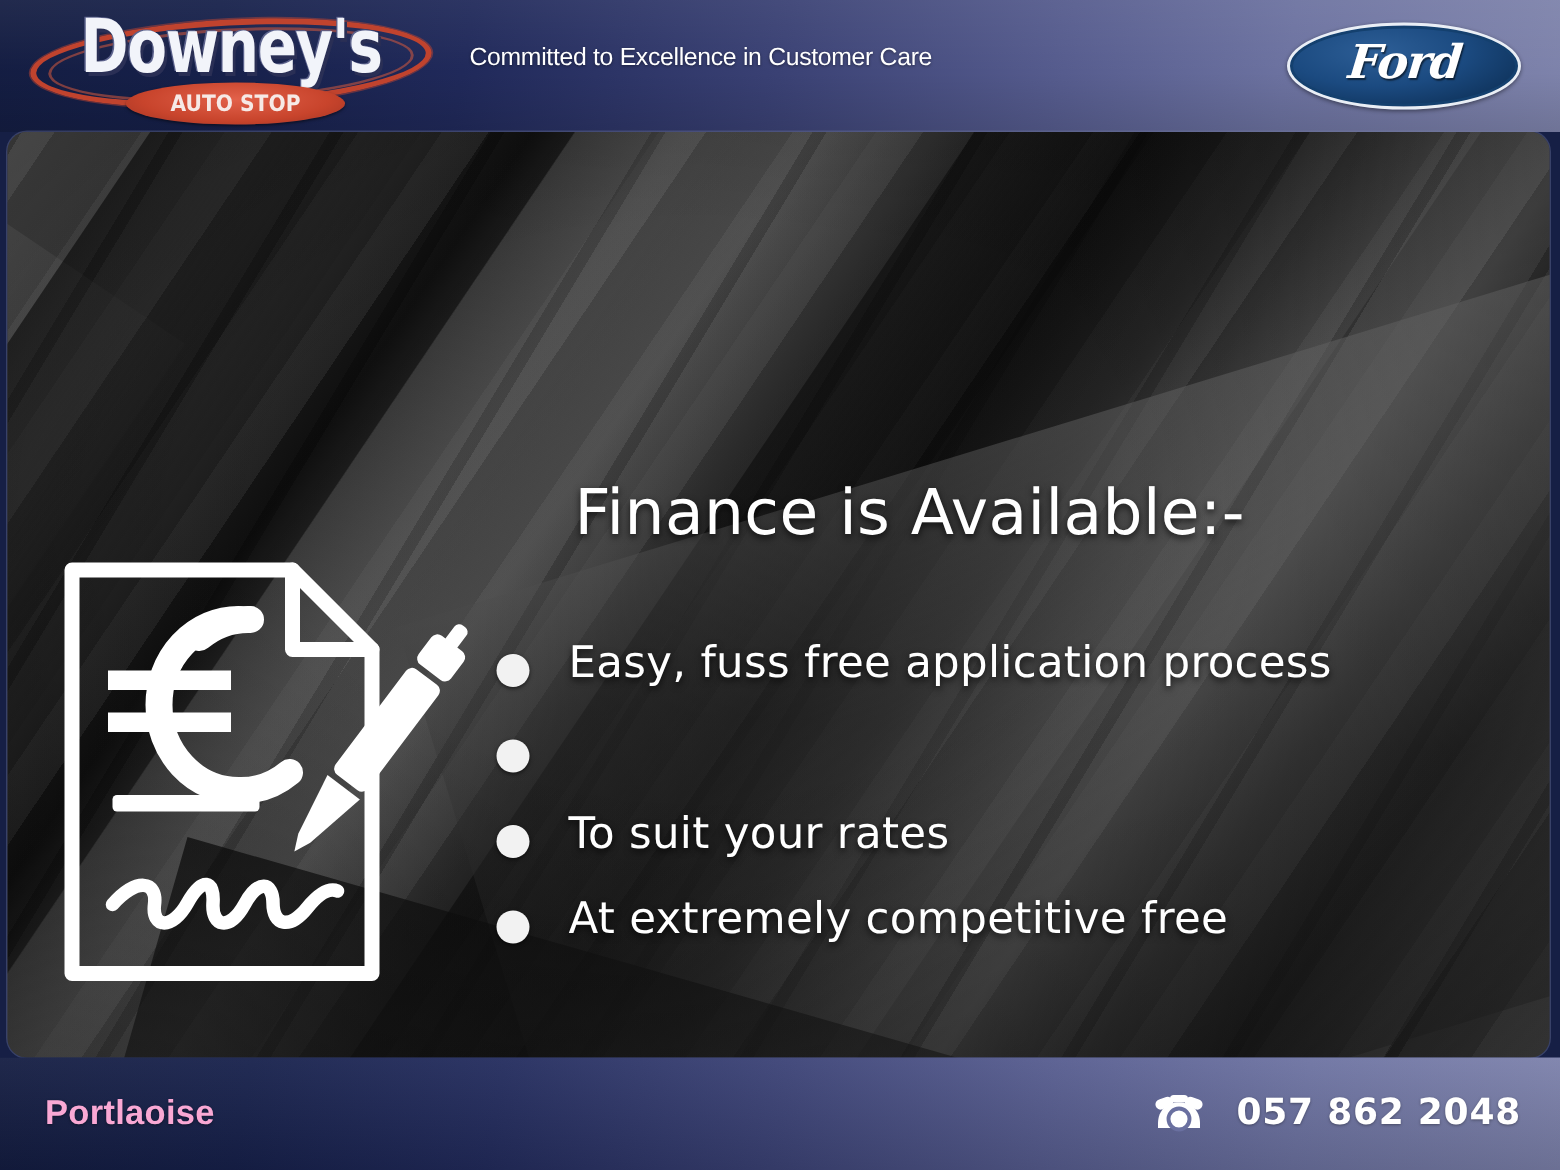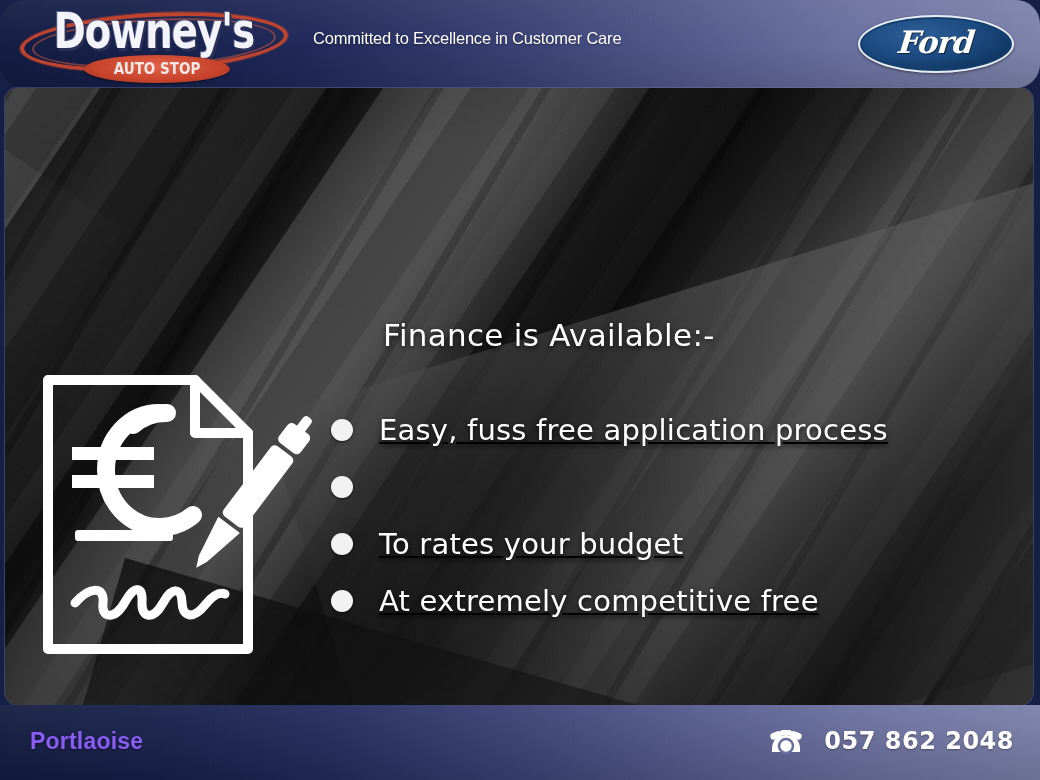--- a/index.html
+++ b/index.html
@@ -10,21 +10,20 @@
   }
   .screen { position:relative; width:1040px; height:780px; overflow:hidden; }
 
   
   .header {
     position:absolute; left:0; top:0; width:1040px; height:88px;
     background:linear-gradient(100deg,
       #141d42 0%, #16204a 14%, #20295a 30%,
       #3a4174 50%, #565c8e 68%, #6c72a0 82%, #7e83ab 100%);
     overflow:hidden;
-    border-radius:24px;
   }
   .header-sheen {
     position:absolute; left:0; top:0; width:1040px; height:88px;
     background:linear-gradient(180deg, rgba(255,255,255,.06) 0%, rgba(255,255,255,0) 55%, rgba(0,0,0,.12) 100%);
     pointer-events:none;
   }
 
   
   .logo {
     position:absolute; left:14px; top:3px; width:280px; height:82px;
@@ -157,27 +156,27 @@
     background:radial-gradient(ellipse at 45% 40%, rgba(0,0,0,0) 35%, rgba(0,0,0,.30) 100%);
   }
 
   
   .doc-icon { position:absolute; left:34px; top:283px; width:278px; height:287px; }
 
   
   .heading {
     position:absolute; left:378px; top:229px;
     font-family:"DejaVu Sans", sans-serif;
-    font-size:31px; font-weight:normal; color:#ffffff;
+    font-size:42px; font-weight:normal; color:#ffffff;
     letter-spacing:.3px;
     text-shadow:0 2px 5px rgba(0,0,0,.7);
   }
   .bullets { position:absolute; left:326px; top:313px; width:690px; }
   .bullet-row {
-    display:flex; align-items:center; height:57px;text-decoration:underline;
+    display:flex; align-items:flex-end; height:57px;
   }
   .bullet-dot {
     width:22px; height:22px; border-radius:50%;
     background:#f2f2f2; flex:0 0 22px; margin-right:26px;
     box-shadow:0 1px 3px rgba(0,0,0,.6);
   }
   .bullet-text {
     font-family:"DejaVu Sans", sans-serif;
     font-size:29px; color:#ffffff; letter-spacing:.2px; white-space:nowrap;
     text-shadow:0 2px 5px rgba(0,0,0,.75);
@@ -191,21 +190,21 @@
       #3c4377 50%, #575d90 67%, #6d73a2 83%, #7d82ac 100%);
     overflow:hidden;
   }
   .footer-sheen {
     position:absolute; left:0; top:0; width:1040px; height:75px;
     background:linear-gradient(180deg, rgba(255,255,255,.05), rgba(0,0,0,.14));
   }
   .location {
     position:absolute; left:30px; top:728px;
     font-family:"Liberation Sans", sans-serif;
-    font-weight:bold; font-size:23px; color:#8b5cf6;
+    font-weight:bold; font-size:23px; color:#f9a8d4;
     letter-spacing:.2px;
     text-shadow:0 1px 2px rgba(0,0,0,.4);
     text-align:right;
   }
   .phone-wrap {
     position:absolute; right:26px; top:727px;
     display:flex; align-items:flex-start; gap:20px;
   }
   .phone-icon { width:36px; height:28px; }
   .phone-number {
@@ -283,21 +282,21 @@
     <div class="bullets">
       <div class="bullet-row">
         <span class="bullet-dot"></span>
         <span class="bullet-text">Easy, fuss free application process</span>
       </div>
       <div class="bullet-row">
         <span class="bullet-dot"></span>
       </div>
       <div class="bullet-row">
         <span class="bullet-dot"></span>
-        <span class="bullet-text">To rates your budget</span>
+        <span class="bullet-text">To suit your rates</span>
       </div>
       <div class="bullet-row">
         <span class="bullet-dot"></span>
         <span class="bullet-text">At extremely competitive free</span>
       </div>
     </div>
   </div>
 
   <div class="footer">
     <div class="footer-sheen"></div>

